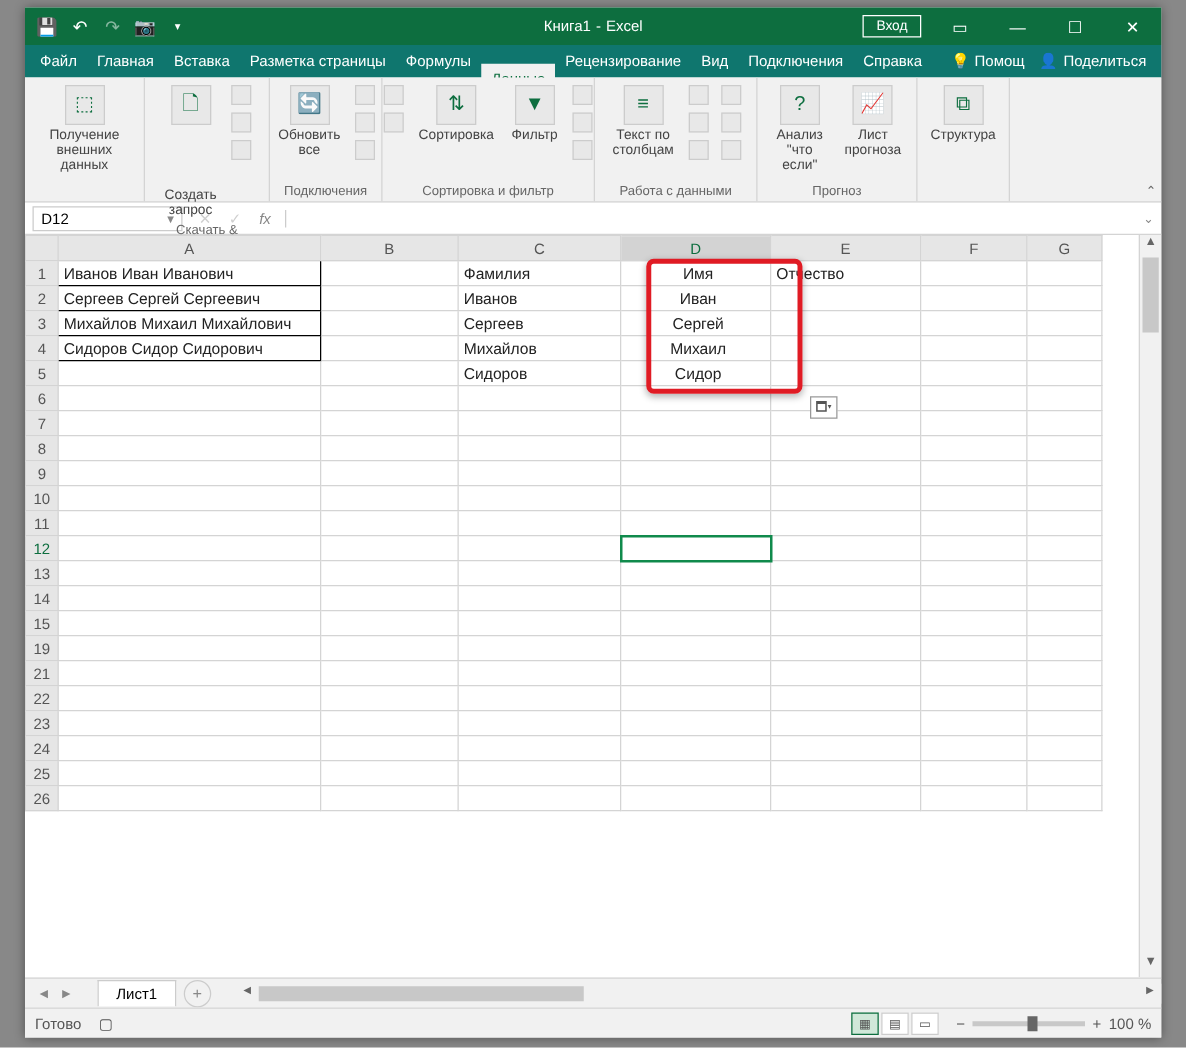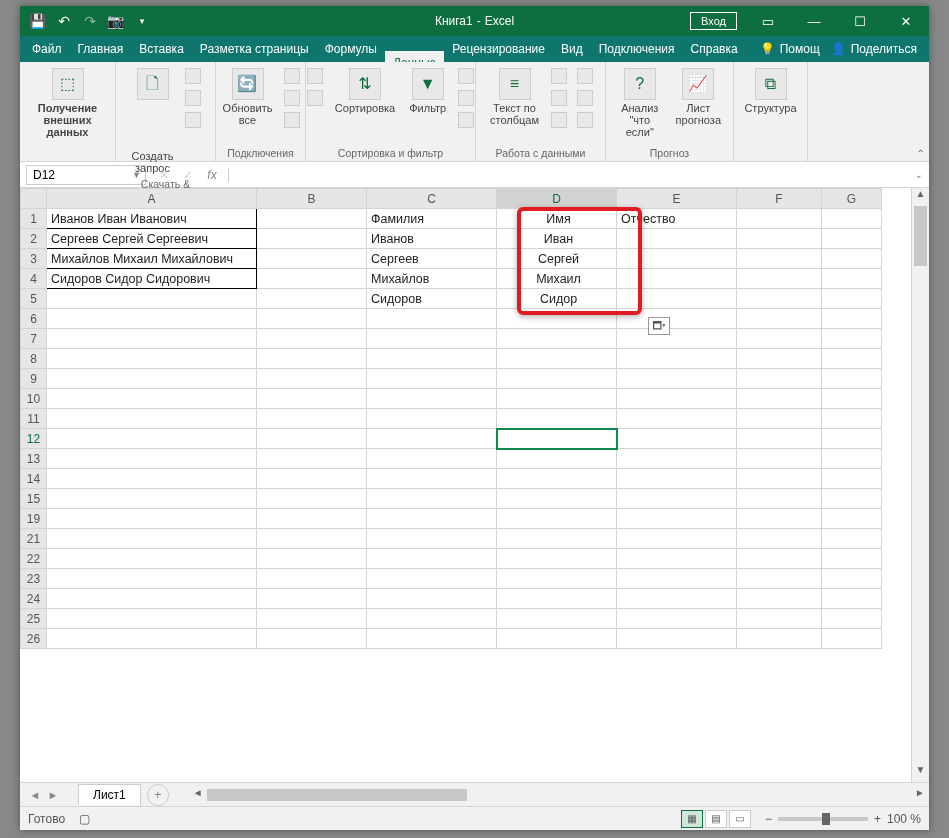--- a/index.html
+++ b/index.html
@@ -114,21 +114,21 @@
           <span>👤</span>
           <span>Поделиться</span>
         </div>
     </div>
   </div>
 
   <div class="ribbon">
     <div class="group" style="width:96px;">
       <div class="big-btn">
         <div class="ico">⬚</div>
-        <div style="white-space:pre-line;font-weight:bold;">Получение
+        <div style="white-space:pre-line;">Получение
 внешних данных</div>
       </div>
       <div class="group-label"></div>
     </div>
     <div class="group" style="width:100px;">
       <div class="row">
         <div class="big-btn">
           <div class="ico">🗋</div>
           <div style="white-space:pre-line;margin-top:48px;">Создать
 запрос</div>

